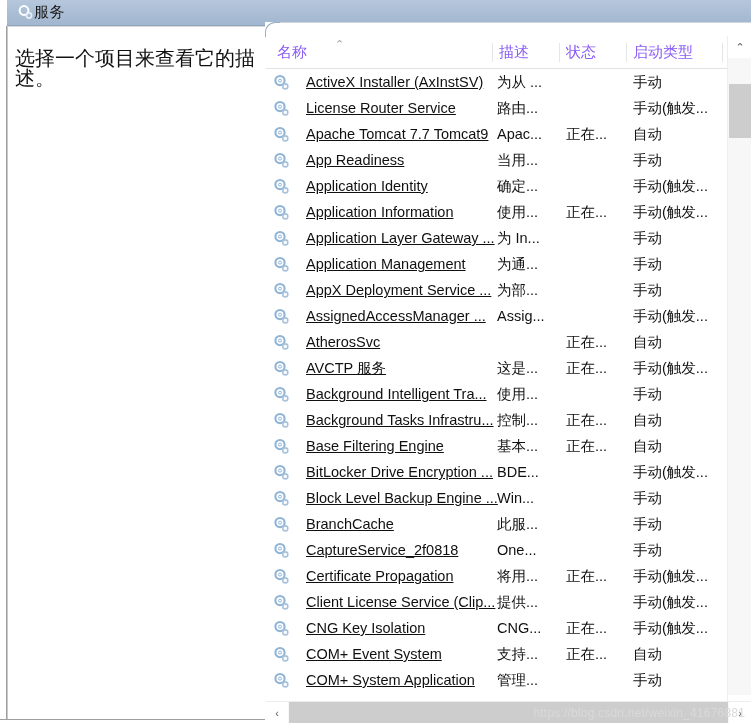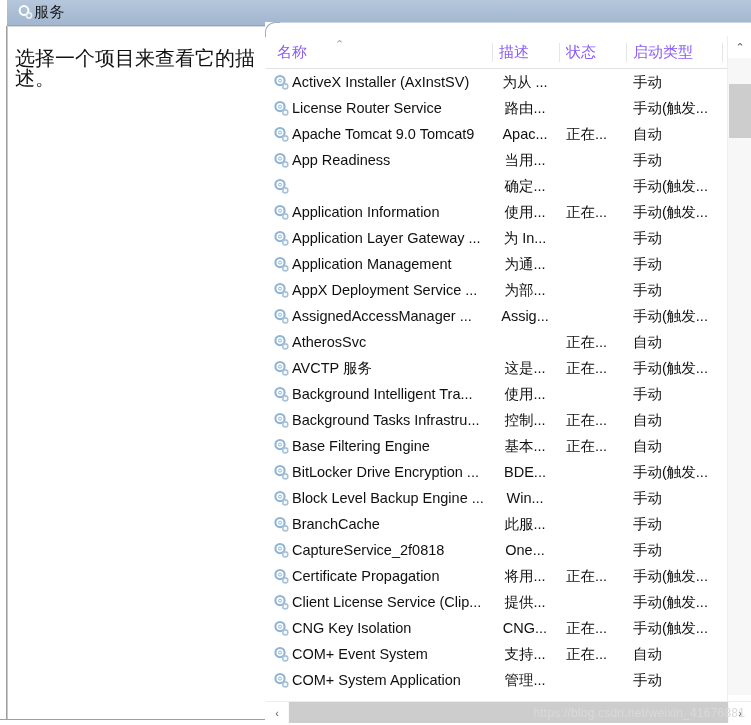--- a/index.html
+++ b/index.html
@@ -134,22 +134,22 @@
     align-items: center;
     white-space: nowrap;
   }
   .srow .cell {
     position: absolute;
     font-size: 14.5px;
     color: #101010;
     overflow: hidden;
     white-space: nowrap;
   }
-  .c-name  { left: 26px;  width: 208px; }
-  .c-desc  { left: 231px; width: 56px; text-align: center; }
+  .c-name  { left: 40px;  width: 208px; text-decoration: underline; }
+  .c-desc  { left: 231px; width: 56px; }
   .c-state { left: 300px; width: 56px; }
   .c-start { left: 367px; width: 92px; }
 
   .gear-ico {
     position: absolute;
     left: 6px; top: 4px;
     width: 19px; height: 19px;
   }
 
   
@@ -325,21 +325,21 @@
           <span class="cell c-desc">路由...</span>
           <span class="cell c-state"></span>
           <span class="cell c-start">手动(触发...</span>
         </div>
         <div class="srow">
           <span class="gear-ico"><svg width="19" height="19" viewBox="0 0 19 19">
               <circle cx="8" cy="7.6" r="4.6" fill="none" stroke="#8fb4d6" stroke-width="2.1"></circle>
               <circle cx="8" cy="7.6" r="1.5" fill="#ffffff" stroke="#8fb4d6" stroke-width="1"></circle>
               <circle cx="13.3" cy="13.4" r="2.5" fill="none" stroke="#a8c4dd" stroke-width="1.6"></circle>
             </svg></span>
-          <span class="cell c-name">Apache Tomcat 9.0 Tomcat9</span>
+          <span class="cell c-name">Apache Tomcat 7.7 Tomcat9</span>
           <span class="cell c-desc">Apac...</span>
           <span class="cell c-state">正在...</span>
           <span class="cell c-start">自动</span>
         </div>
         <div class="srow">
           <span class="gear-ico"><svg width="19" height="19" viewBox="0 0 19 19">
               <circle cx="8" cy="7.6" r="4.6" fill="none" stroke="#8fb4d6" stroke-width="2.1"></circle>
               <circle cx="8" cy="7.6" r="1.5" fill="#ffffff" stroke="#8fb4d6" stroke-width="1"></circle>
               <circle cx="13.3" cy="13.4" r="2.5" fill="none" stroke="#a8c4dd" stroke-width="1.6"></circle>
             </svg></span>
@@ -347,20 +347,21 @@
           <span class="cell c-desc">当用...</span>
           <span class="cell c-state"></span>
           <span class="cell c-start">手动</span>
         </div>
         <div class="srow">
           <span class="gear-ico"><svg width="19" height="19" viewBox="0 0 19 19">
               <circle cx="8" cy="7.6" r="4.6" fill="none" stroke="#8fb4d6" stroke-width="2.1"></circle>
               <circle cx="8" cy="7.6" r="1.5" fill="#ffffff" stroke="#8fb4d6" stroke-width="1"></circle>
               <circle cx="13.3" cy="13.4" r="2.5" fill="none" stroke="#a8c4dd" stroke-width="1.6"></circle>
             </svg></span>
+          <span class="cell c-name">Application Identity</span>
           <span class="cell c-desc">确定...</span>
           <span class="cell c-state"></span>
           <span class="cell c-start">手动(触发...</span>
         </div>
         <div class="srow">
           <span class="gear-ico"><svg width="19" height="19" viewBox="0 0 19 19">
               <circle cx="8" cy="7.6" r="4.6" fill="none" stroke="#8fb4d6" stroke-width="2.1"></circle>
               <circle cx="8" cy="7.6" r="1.5" fill="#ffffff" stroke="#8fb4d6" stroke-width="1"></circle>
               <circle cx="13.3" cy="13.4" r="2.5" fill="none" stroke="#a8c4dd" stroke-width="1.6"></circle>
             </svg></span>

